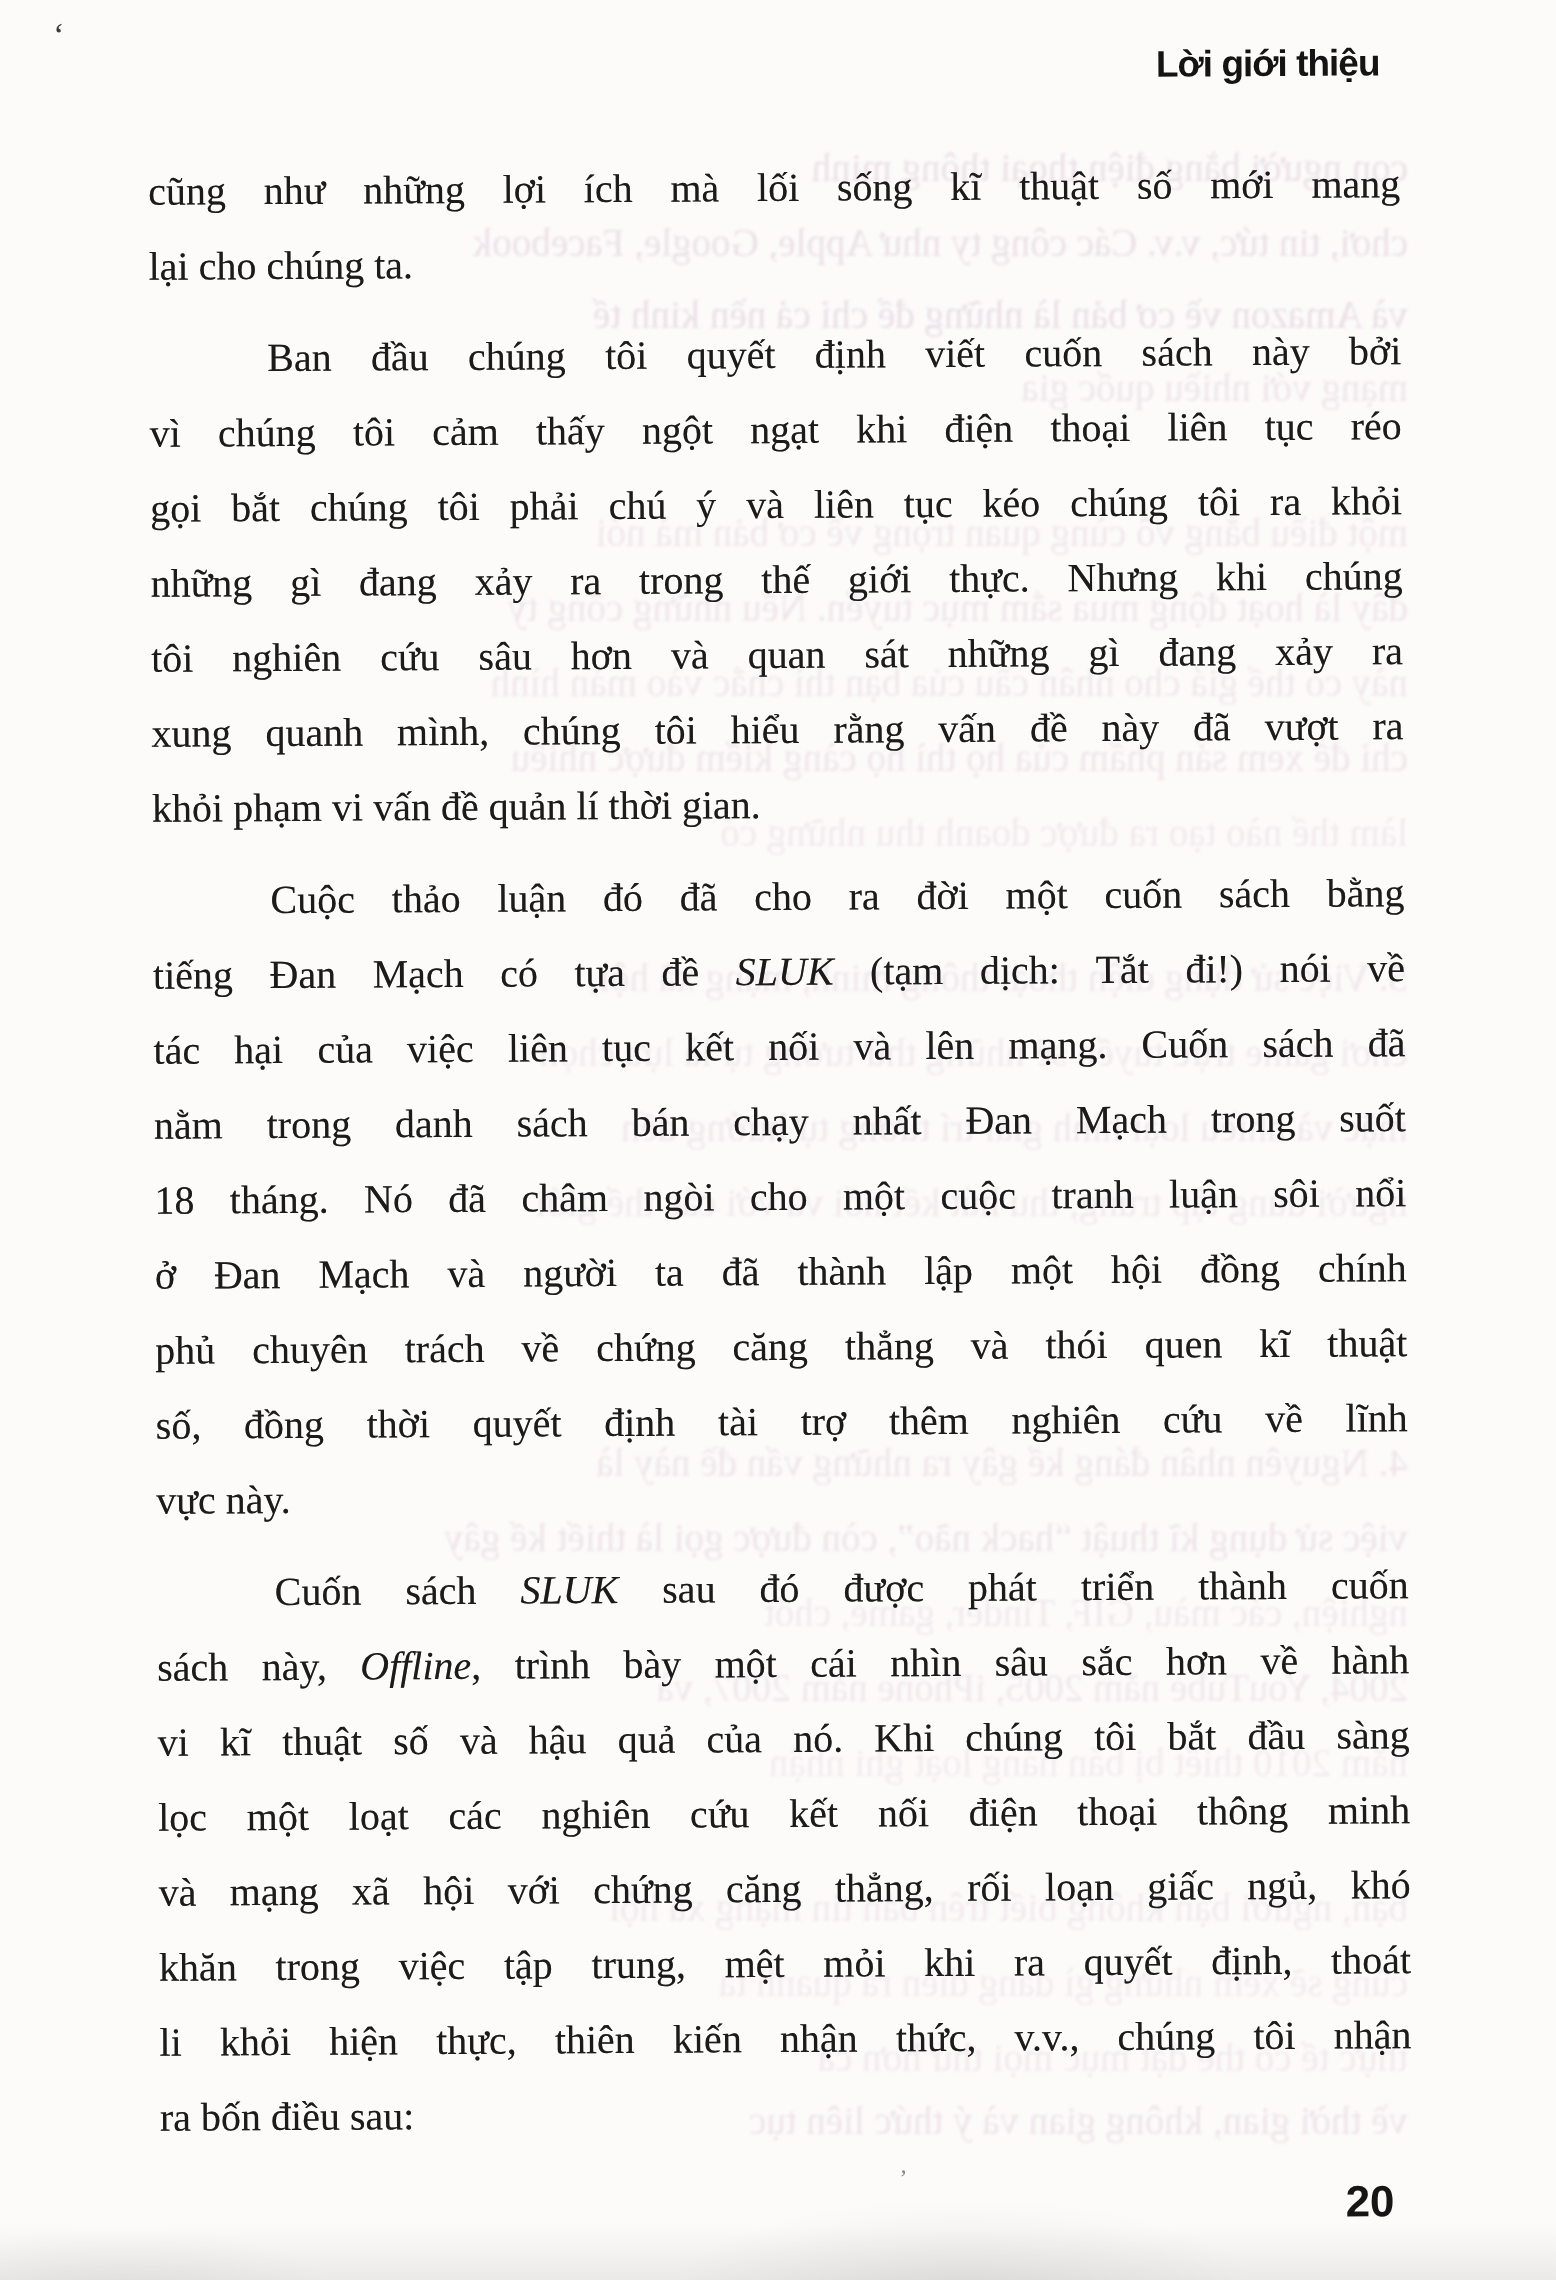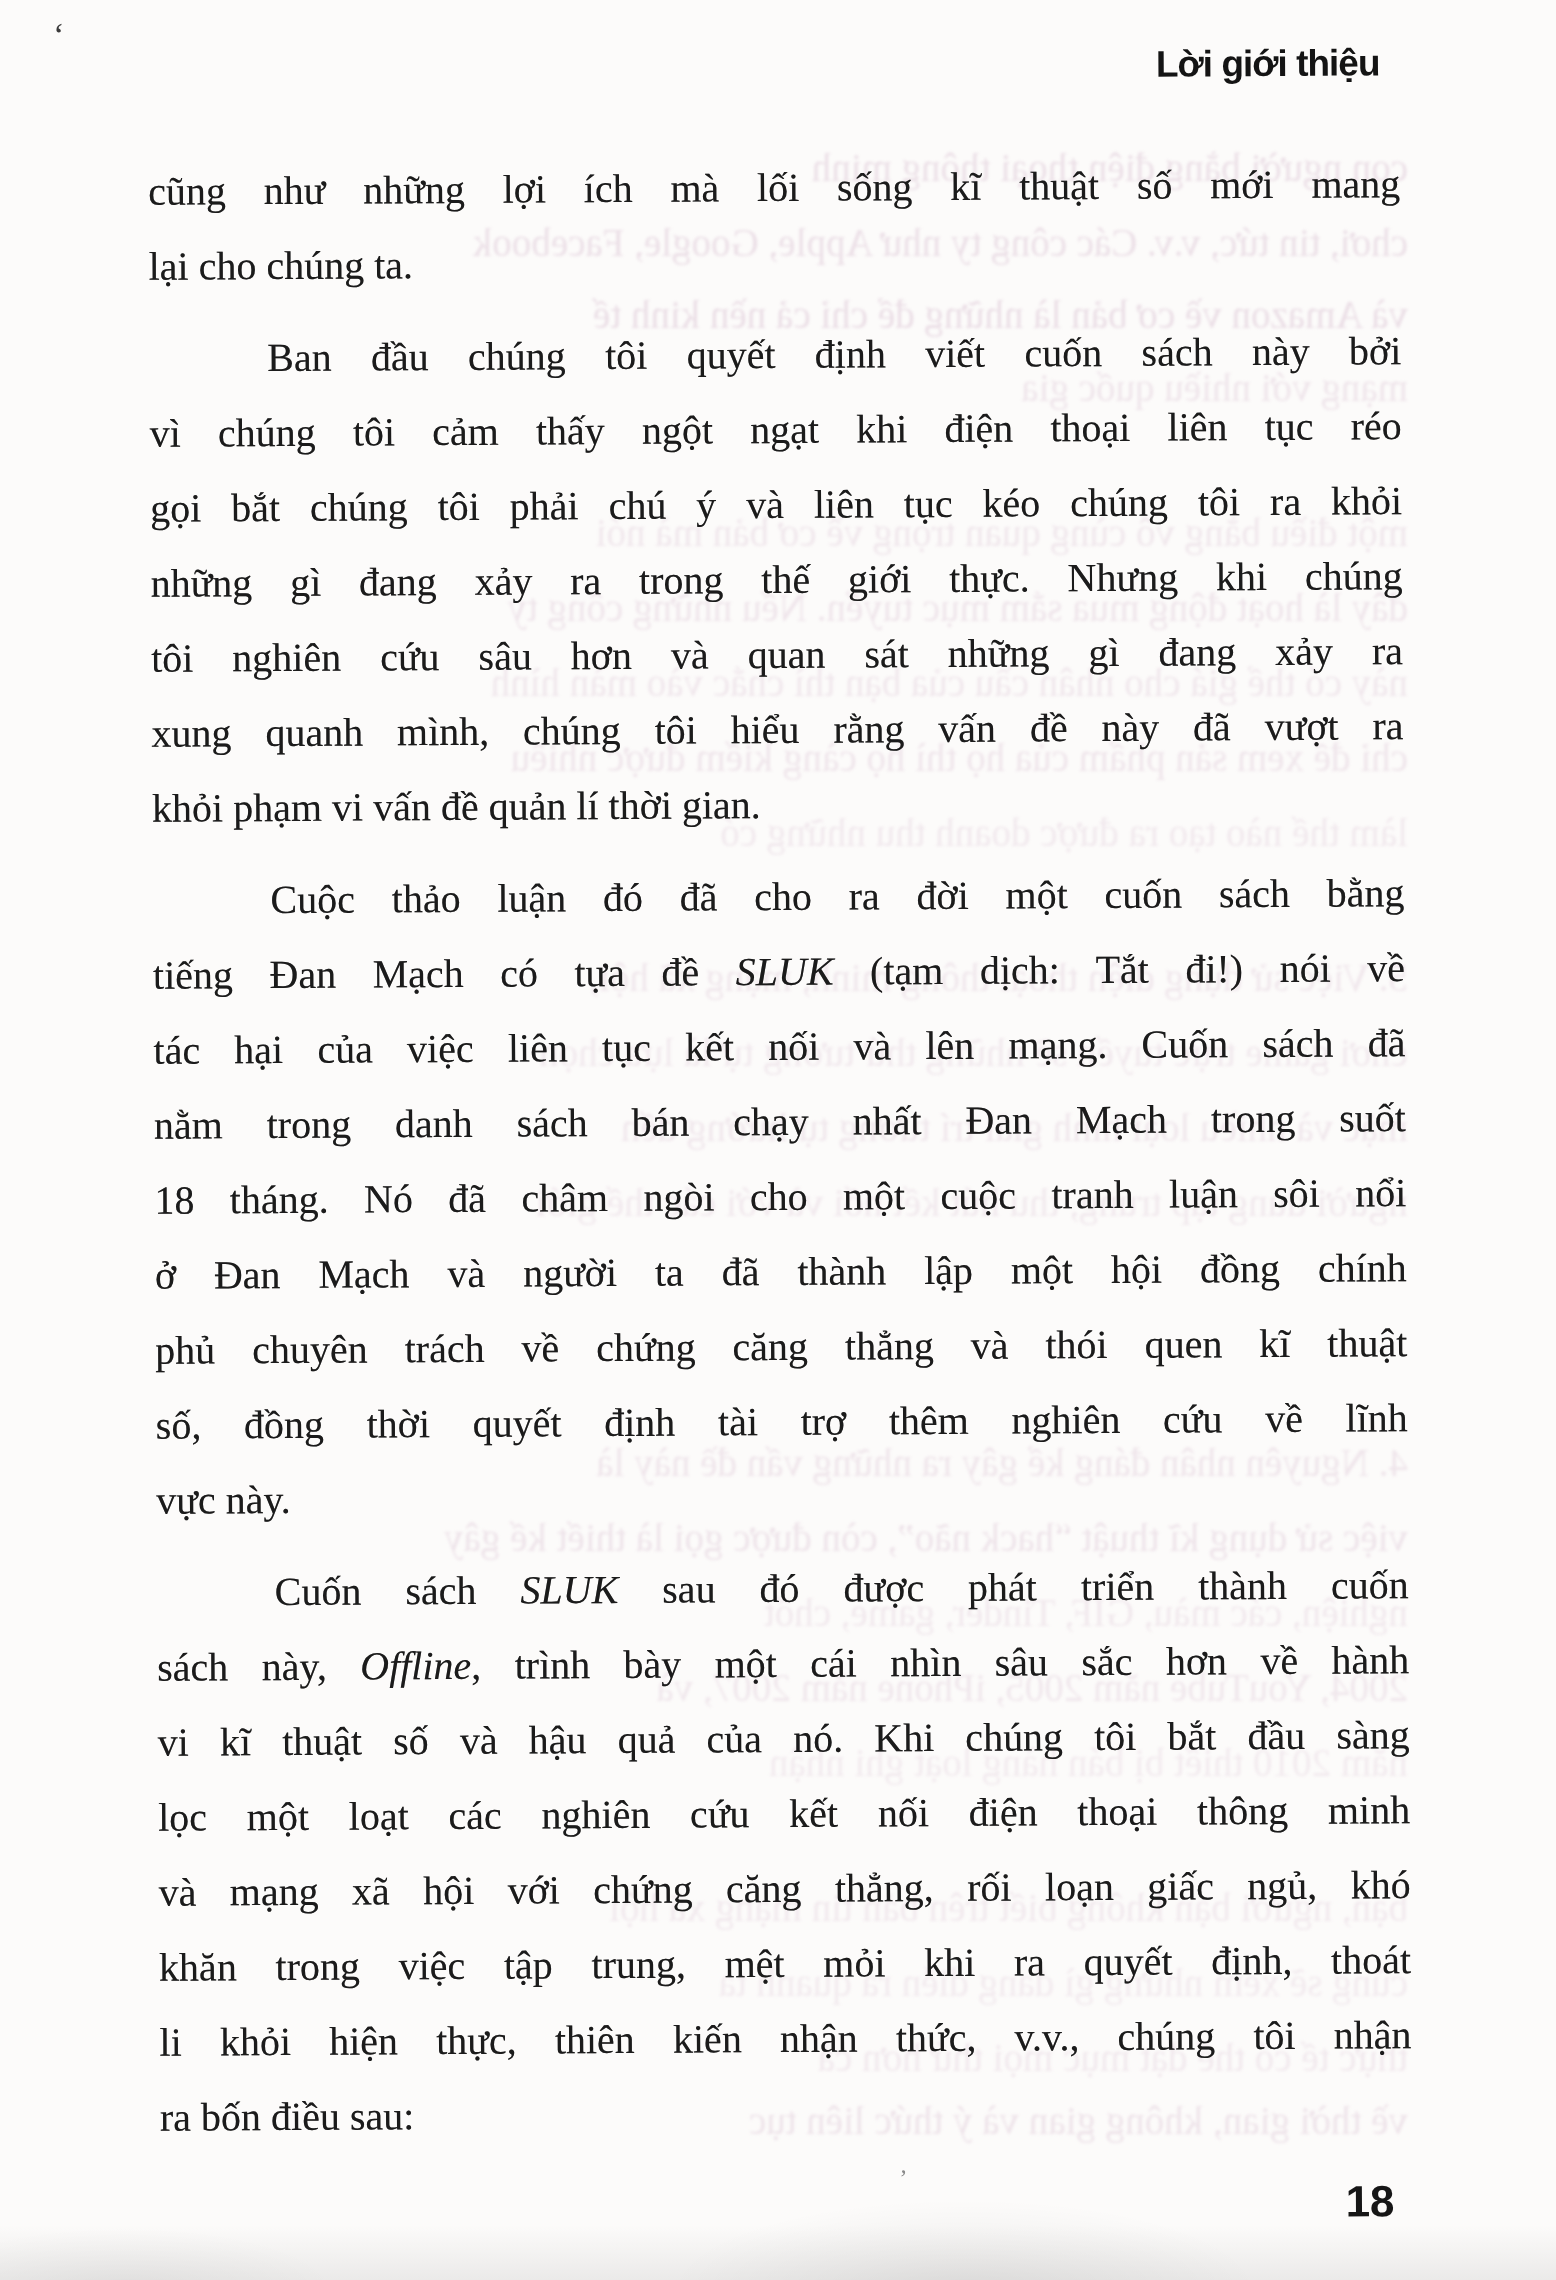--- a/index.html
+++ b/index.html
@@ -124,17 +124,17 @@
           <div class="line">lọc một loạt các nghiên cứu kết nối điện thoại thông minh</div>
           <div class="line">và mạng xã hội với chứng căng thẳng, rối loạn giấc ngủ, khó</div>
           <div class="line">khăn trong việc tập trung, mệt mỏi khi ra quyết định, thoát</div>
           <div class="line">li khỏi hiện thực, thiên kiến nhận thức, v.v., chúng tôi nhận</div>
           <div class="line last">ra bốn điều sau:</div>
         </div>
       </div>
 
     <span class="mark mark-bc">’</span>
 
-    <div class="page-number">18</div>
+    <div class="page-number">20</div>
 
   </div>
 
 </div>
 
 </body></html>

